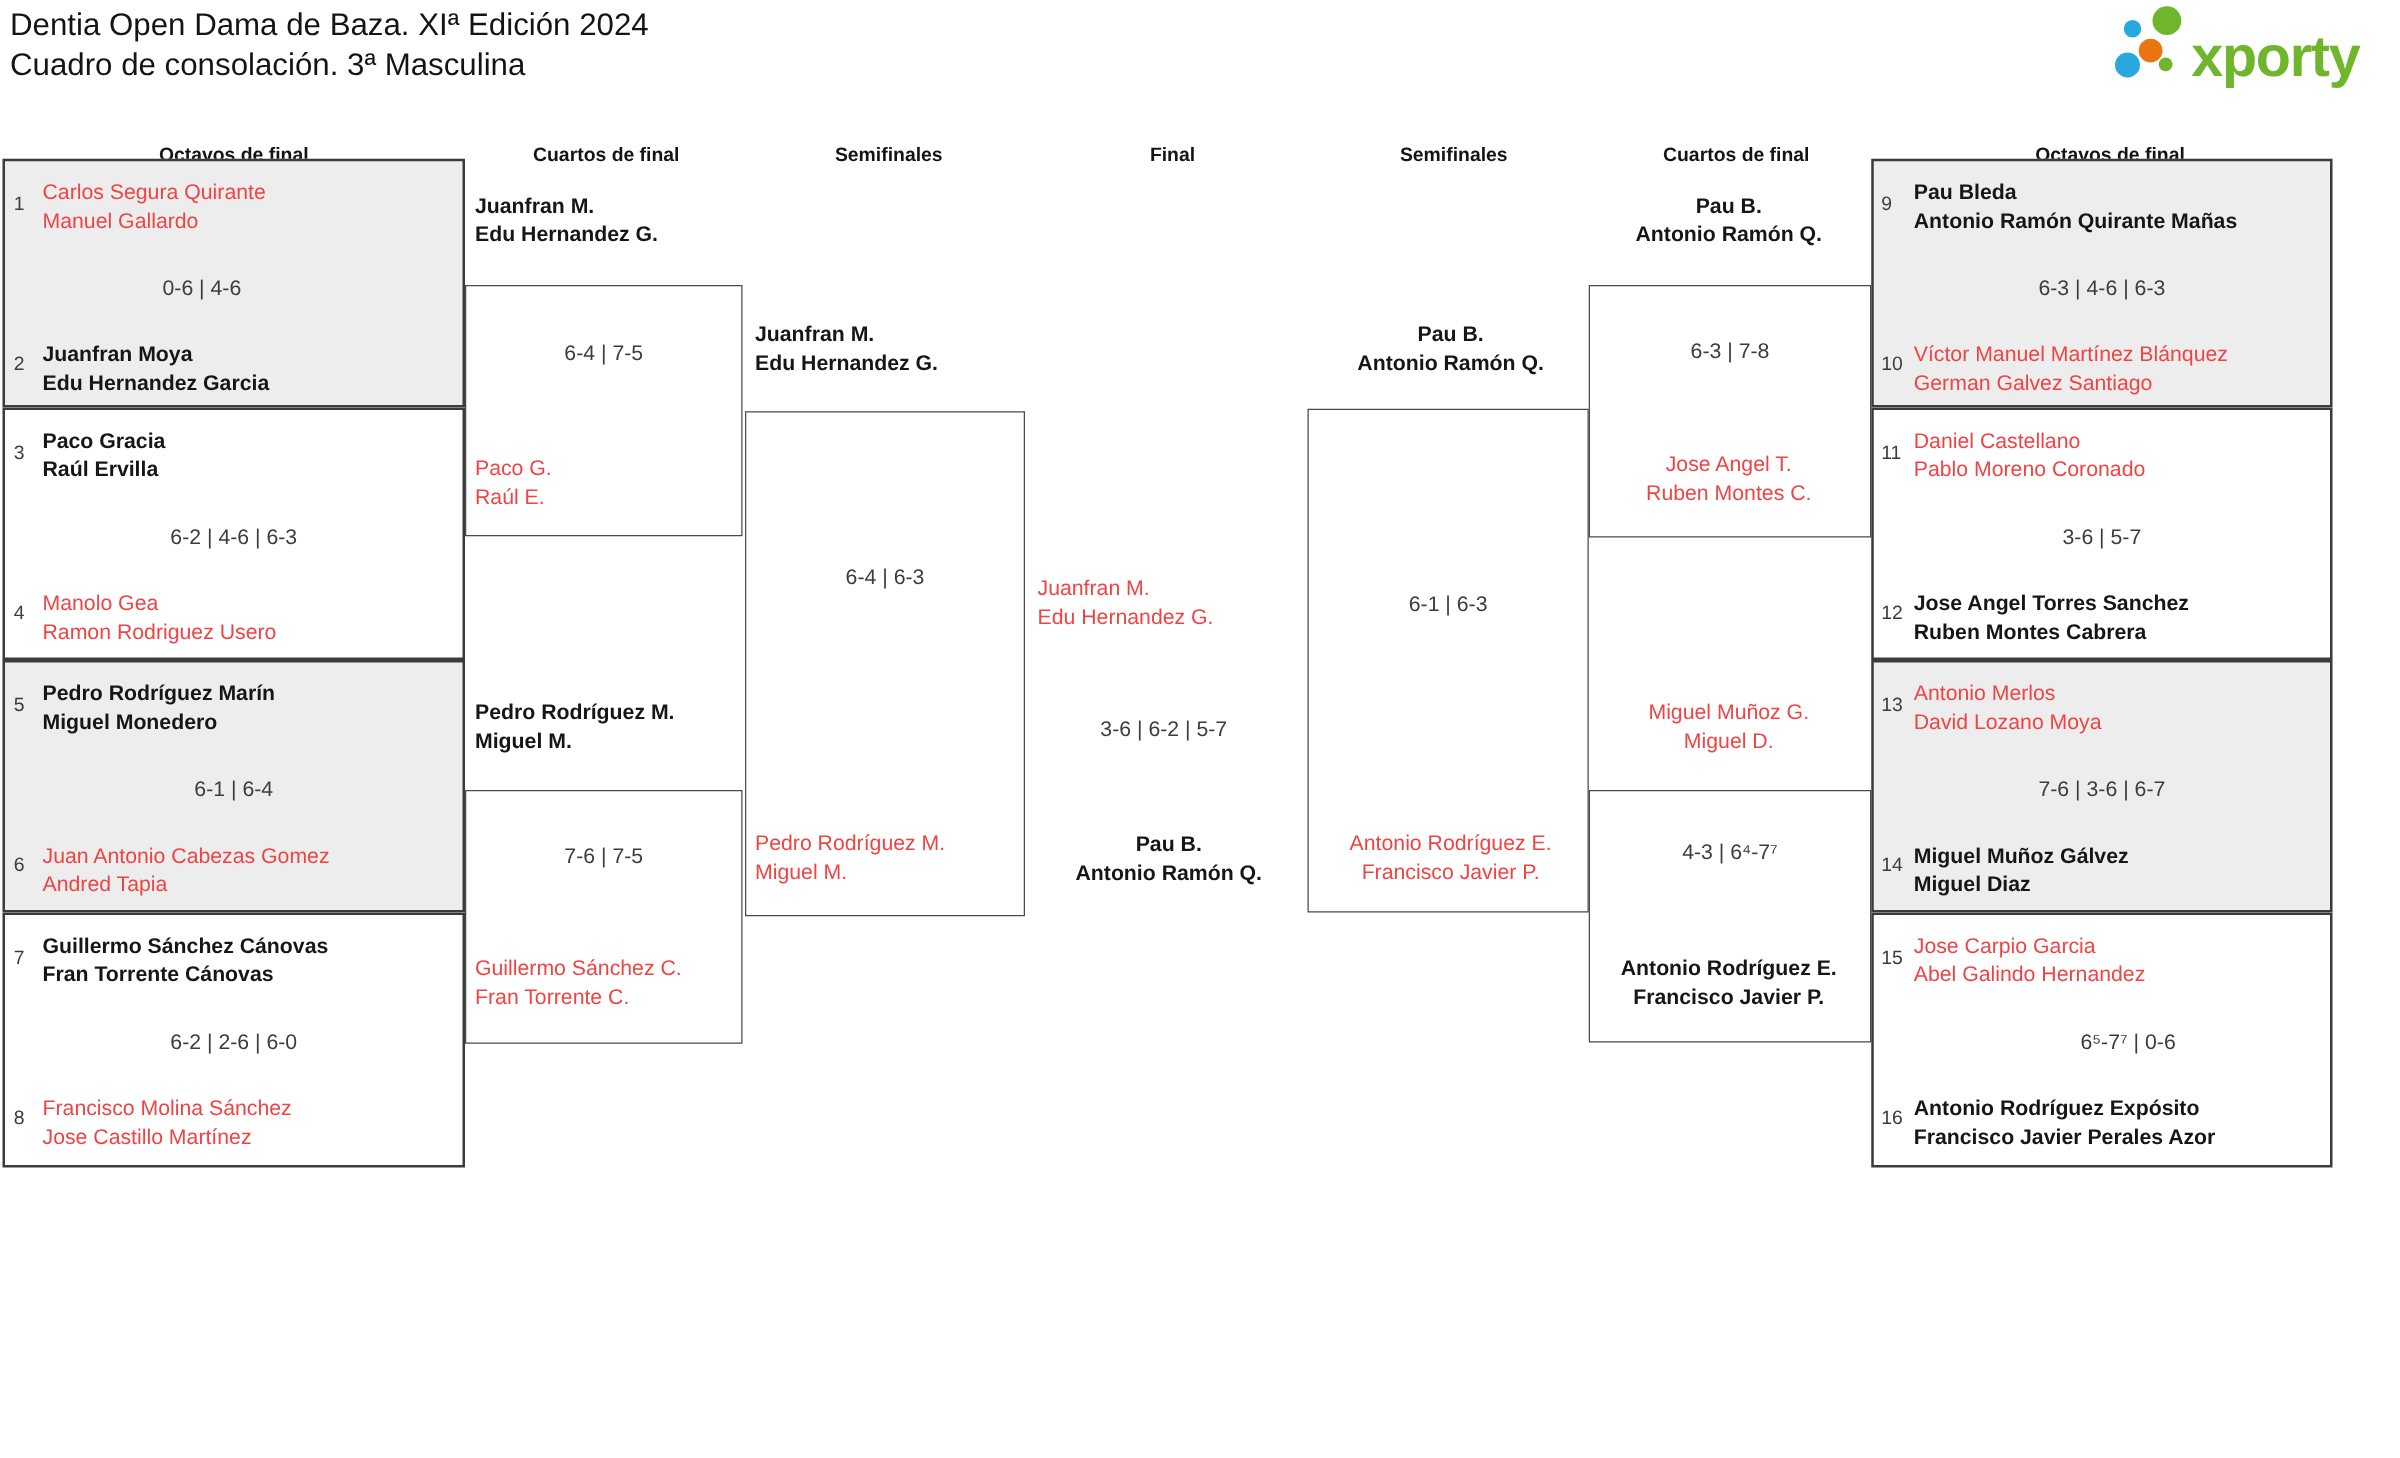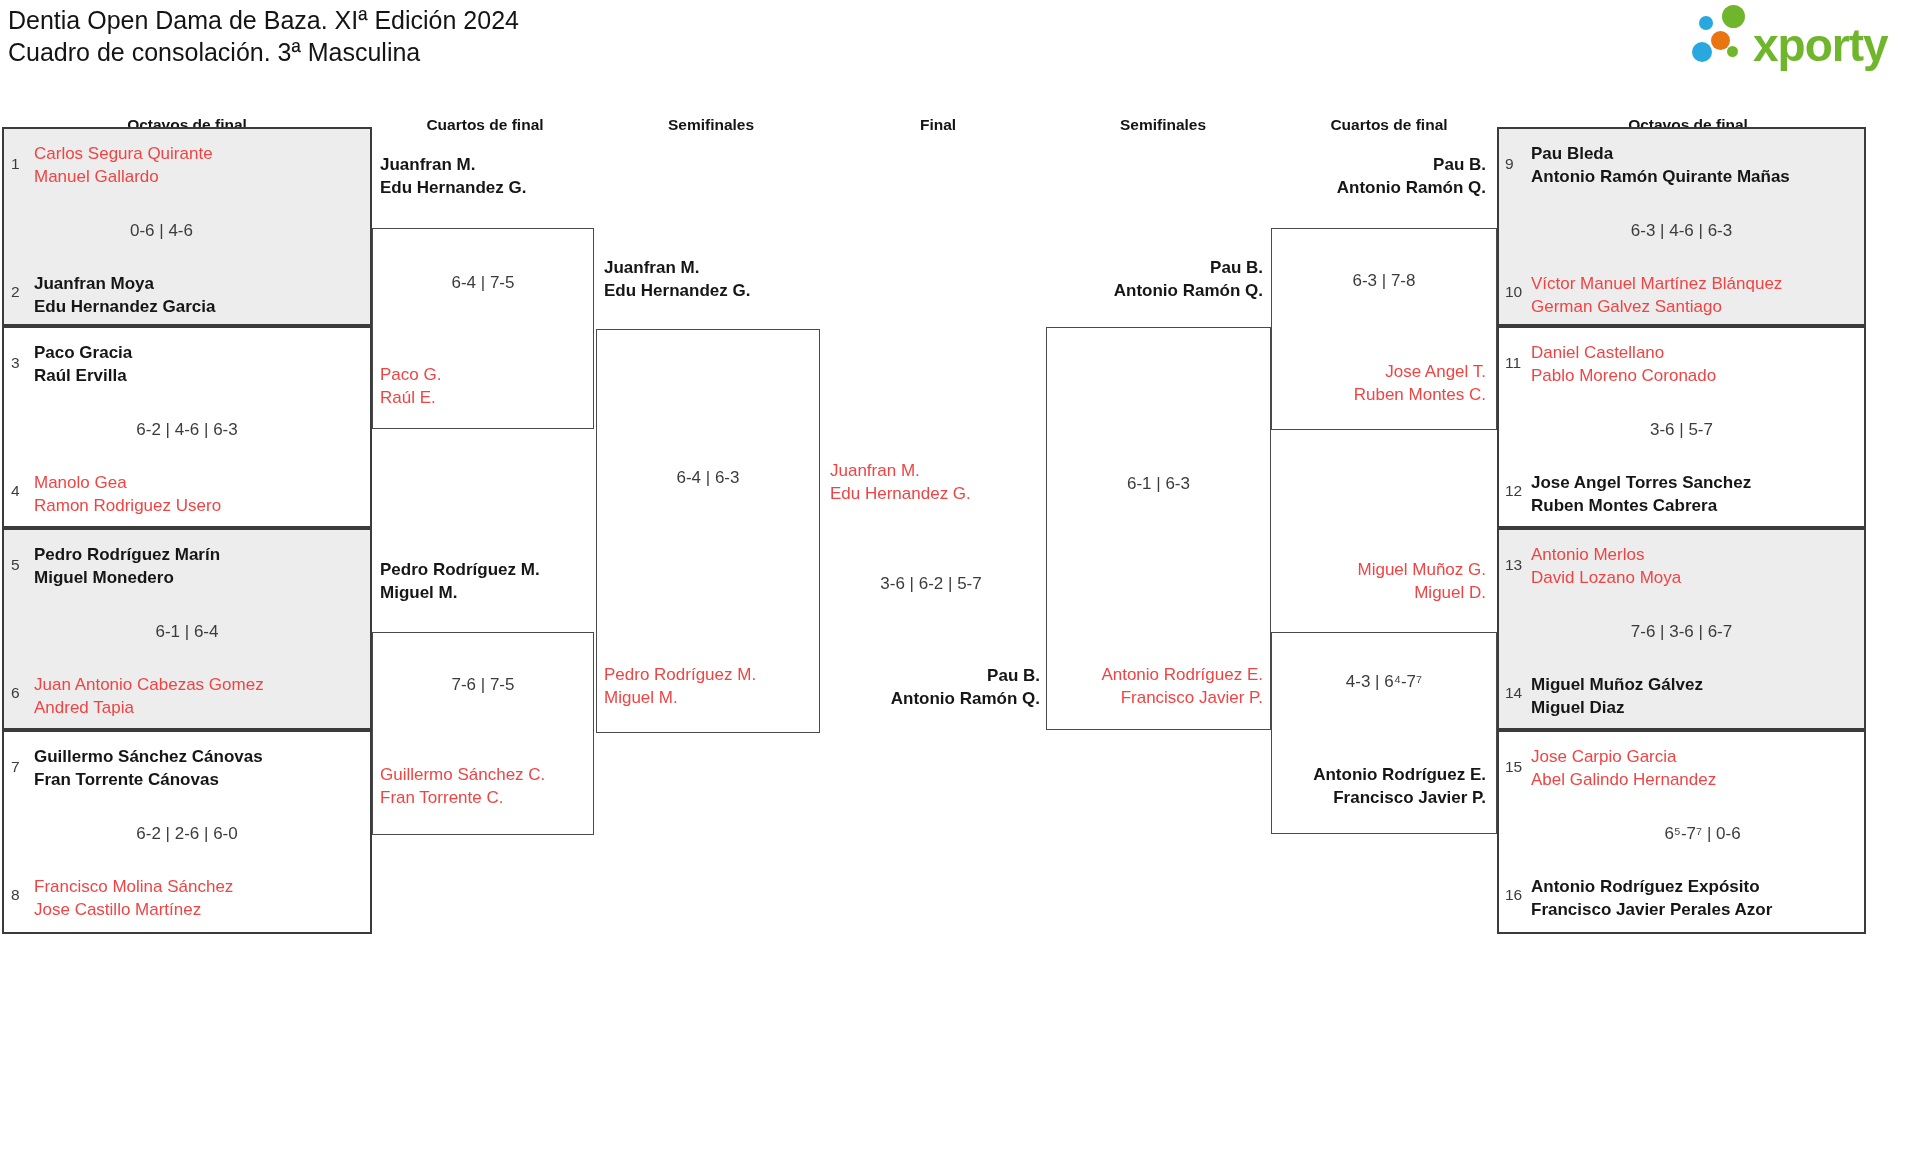--- a/index.html
+++ b/index.html
@@ -5,21 +5,21 @@
   html,body{margin:0;padding:0;background:#fff;}
   #stage{position:relative;width:1920px;height:1166px;background:#fff;overflow:hidden;
          font-family:"Liberation Sans","DejaVu Sans",sans-serif;color:#3c3c3c;}
   .title{position:absolute;left:8px;font-size:25px;font-weight:normal;color:#141414;white-space:nowrap;}
   .rh{position:absolute;top:101px;transform:translateX(-50%);font-size:15.5px;font-weight:bold;color:#141414;white-space:nowrap;margin-top:15px;}
   .box{position:absolute;border:2px solid #3b3b3b;box-sizing:border-box;background:#fff;}
   .box.g{background:#ededed;}
   .mbox{position:absolute;border:1.4px solid #4a4a4a;box-sizing:border-box;background:transparent;}
   .txt{position:absolute;font-size:17px;line-height:23px;color:#ef4444;white-space:nowrap;}
   .txt.b{font-weight:bold;color:#161616;}
-  .ra{text-align:right;}
+  .ra{text-align:center;}
   .score{position:absolute;font-size:17px;line-height:20px;color:#3c3c3c;text-align:center;white-space:nowrap;}
   .seed{position:absolute;font-size:15.5px;line-height:18px;color:#3c3c3c;}
   .dot{position:absolute;border-radius:50%;}
   .logotext{position:absolute;left:1753px;top:18px;font-size:46px;font-weight:bold;letter-spacing:-1px;color:#70b62c;}
 </style>
 </head>
 <body>
 
 <div id="stage">
 
@@ -193,21 +193,21 @@
   <div class="score" style="left:1271px;top:672px;width:226px">4-3 | 6⁴-7⁷</div>
   <div class="txt b ra" style="left:1280px;top:763px;width:206px">
     <div>Antonio Rodríguez E.</div>
     <div>Francisco Javier P.</div>
   </div>
 
   <div class="txt b" style="left:604px;top:256px">
     <div>Juanfran M.</div>
     <div>Edu Hernandez G.</div>
   </div>
-  <div class="score" style="left:596px;top:468px;width:224px">6-4 | 6-3</div>
+  <div class="score" style="left:596px;top:452px;width:224px">6-4 | 6-3</div>
   <div class="txt" style="left:604px;top:663px">
     <div>Pedro Rodríguez M.</div>
     <div>Miguel M.</div>
   </div>
 
   <div class="txt b ra" style="left:1058px;top:256px;width:205px">
     <div>Pau B.</div>
     <div>Antonio Ramón Q.</div>
   </div>
   <div class="score" style="left:1046px;top:474px;width:225px">6-1 | 6-3</div>

